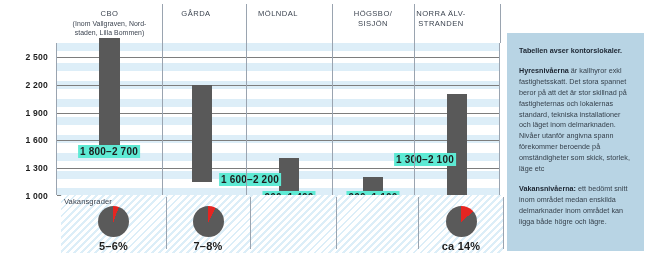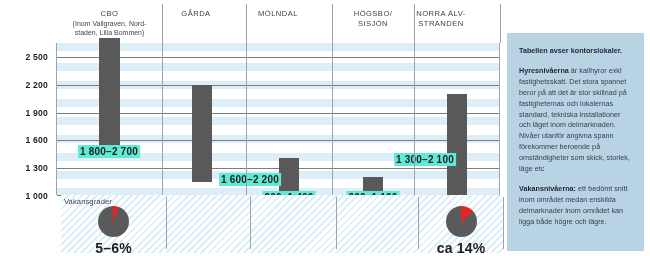--- a/index.html
+++ b/index.html
@@ -183,21 +183,21 @@
     width: 31px;
     height: 31px;
     margin-left: -15.5px;
     border-radius: 50%;
   }
   .vac-label {
     position: absolute;
     left: 50%;
     top: 45px;
     transform: translateX(-50%);
-    font-size: 14px;
+    font-size: 11px;
     font-weight: bold;
     color: #1d1d1d;
     letter-spacing: 0.2px;
     white-space: nowrap;
   }
 
   
   #side-panel {
     position: absolute;
     left: 507px;
@@ -302,20 +302,24 @@
       <div class="vline" style="left:442px;"></div>
     </div>
 
     <div id="vac-band">
       <div id="vac-title">Vakansgrader</div>
 
       <div class="vac-cell" style="left:0px; width:105px;">
         <div class="pie" style="background: conic-gradient(#e52521 0deg 20deg, #5a5a5a 20deg 360deg);"></div>
         <div class="vac-label">5–6%</div>
       </div>
+      <div class="vac-cell" style="left:105px; width:84px;">
+        <div class="pie" style="background: conic-gradient(#e52521 0deg 27deg, #5a5a5a 27deg 360deg);"></div>
+        <div class="vac-label">7–8%</div>
+      </div>
       <div class="vac-cell" style="left:357px; width:86px;">
         <div class="pie" style="background: conic-gradient(#e52521 0deg 50deg, #5a5a5a 50deg 360deg);"></div>
         <div class="vac-label">ca 14%</div>
       </div>
 
       <div class="vac-sep" style="left:105px;"></div>
       <div class="vac-sep" style="left:189px;"></div>
       <div class="vac-sep" style="left:275px;"></div>
       <div class="vac-sep" style="left:357px;"></div>
       <div class="vac-sep" style="left:442px;"></div>

